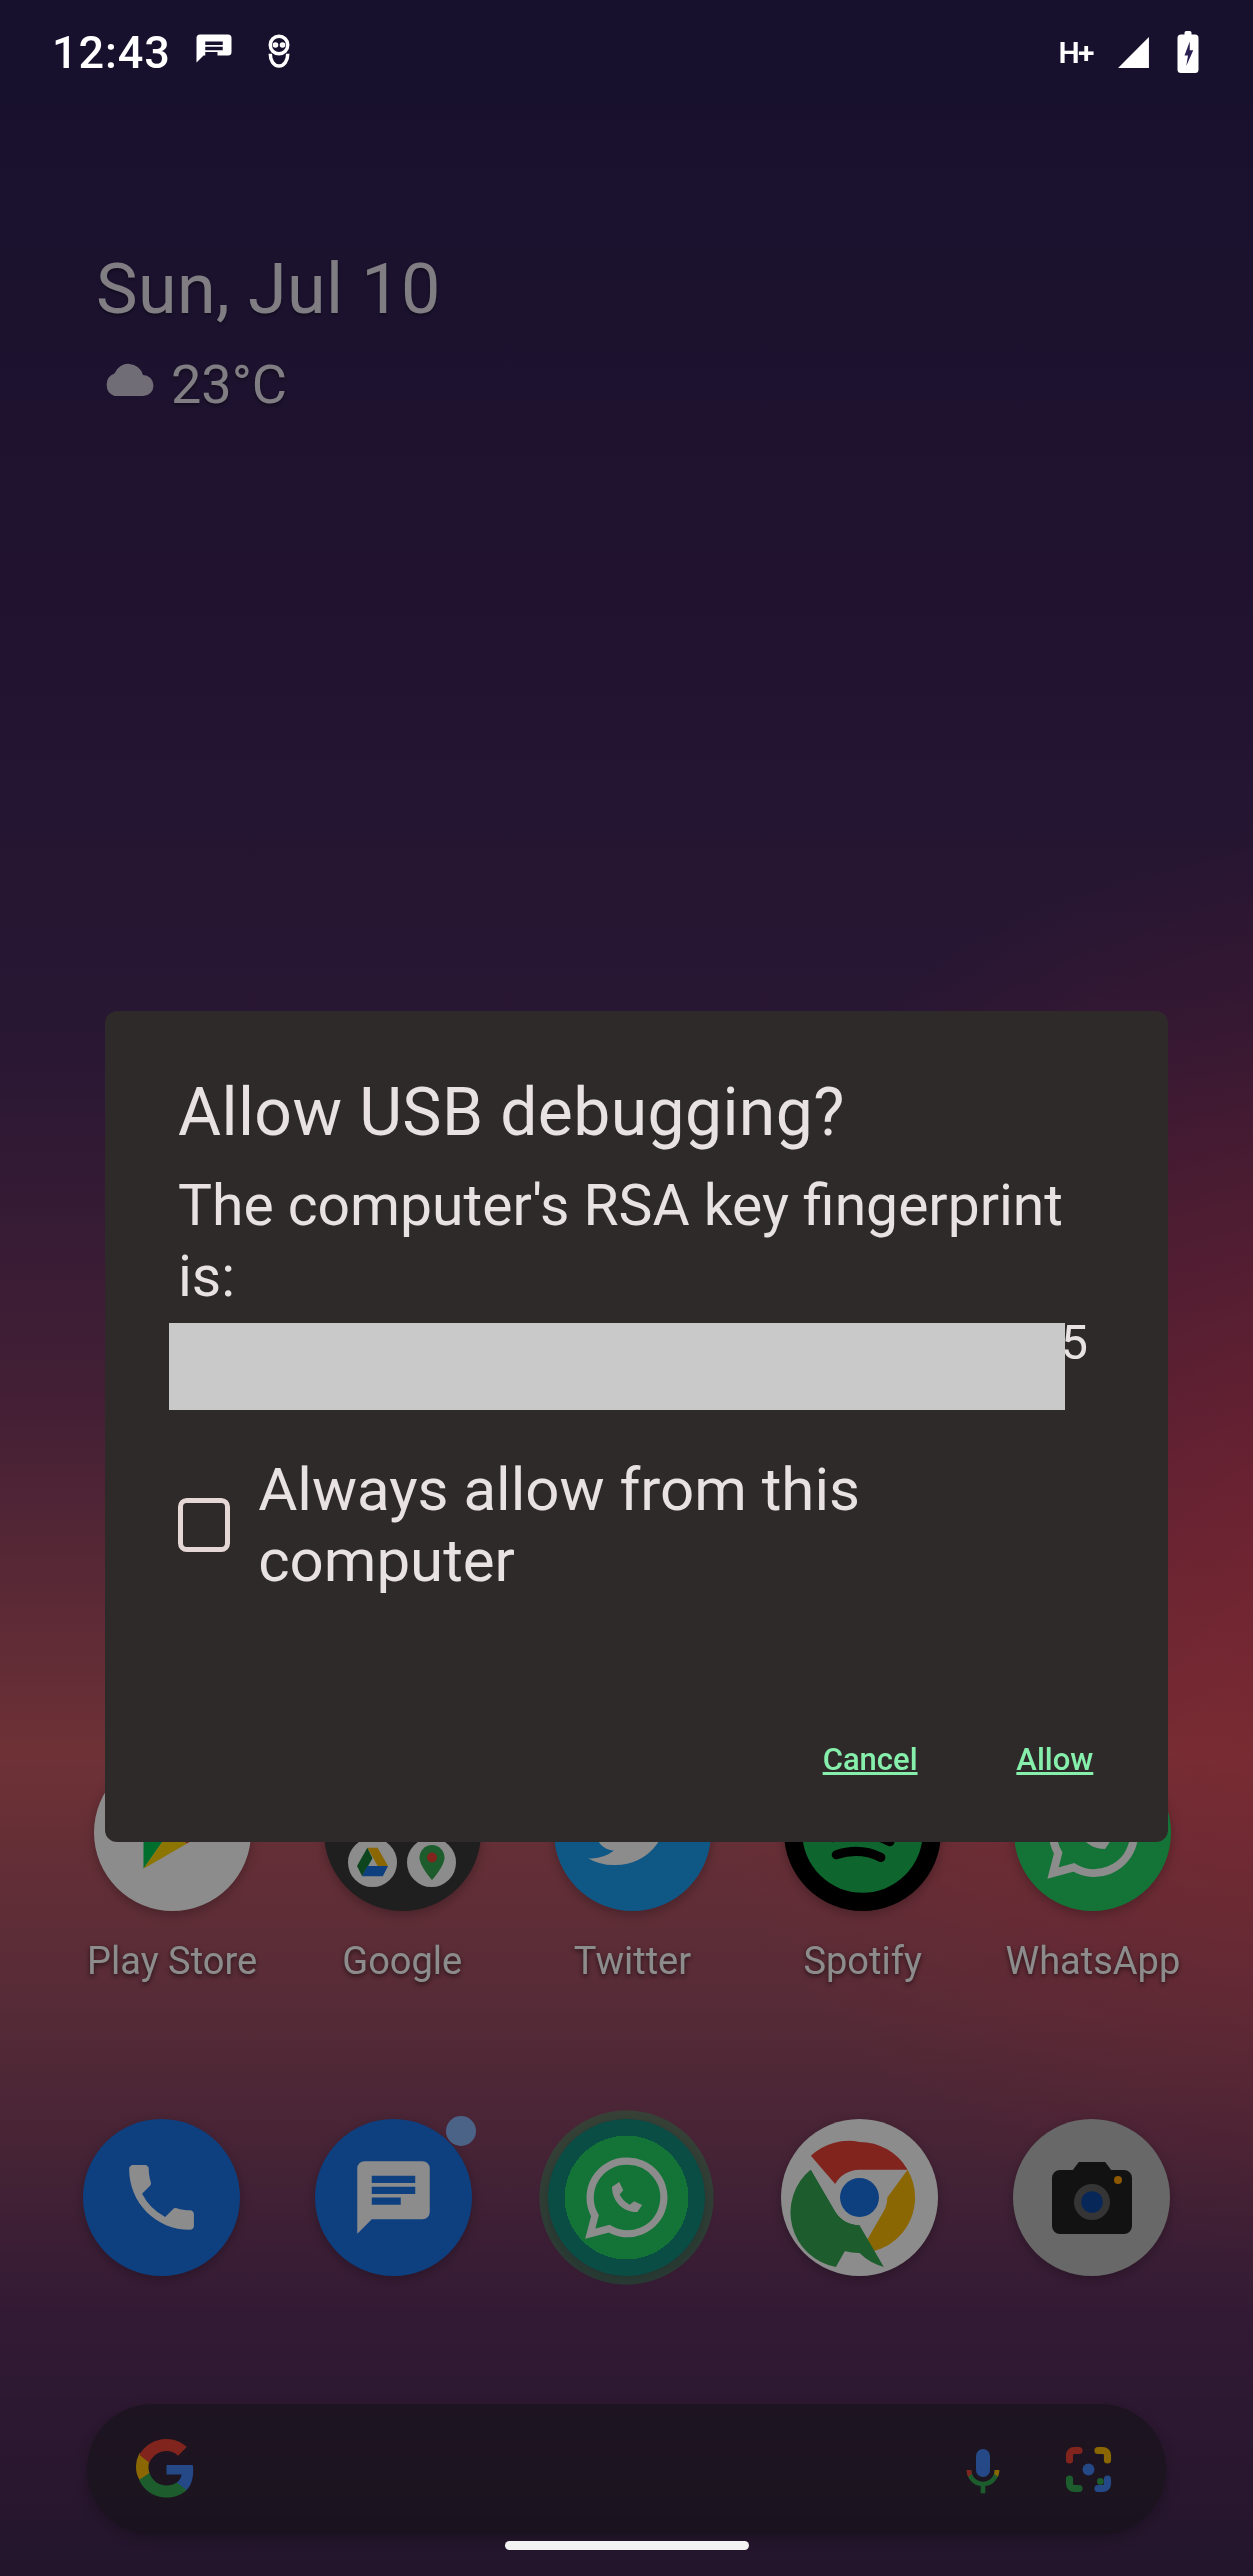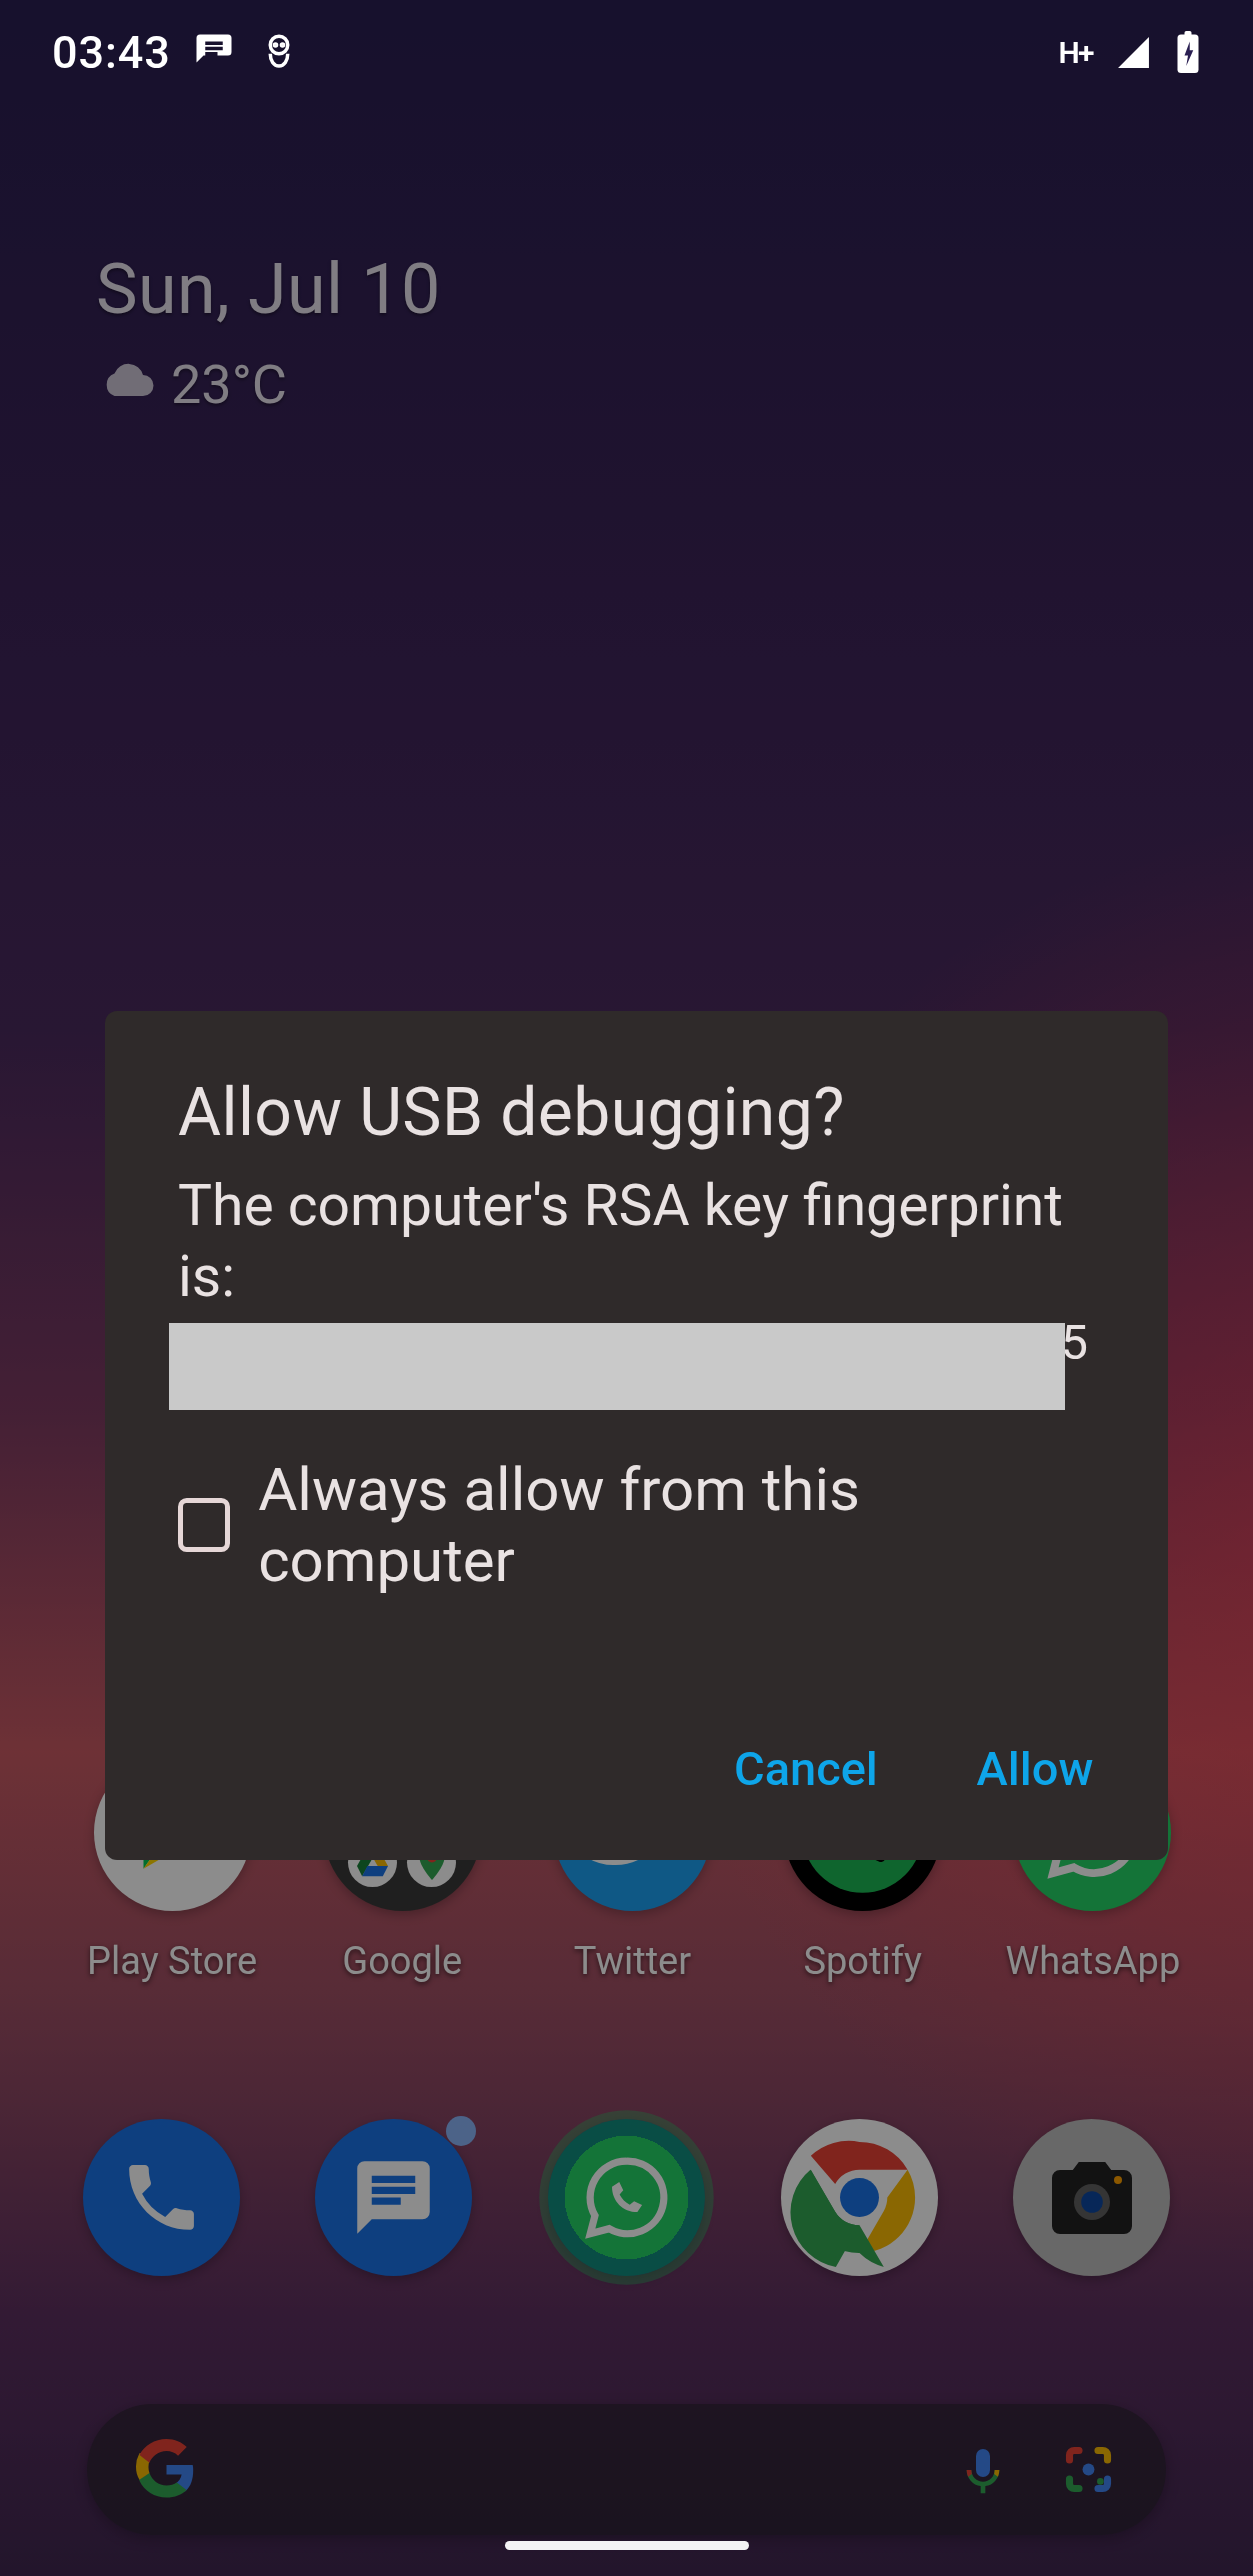--- a/index.html
+++ b/index.html
@@ -128,31 +128,31 @@
 .always-row { margin-top: 40px; display: flex; align-items: center; gap: 28px; }
 .checkbox {
   width: 54px; height: 54px; border: 5.2px solid #e6d7d7; border-radius: 8.7px;
 }
 .always-label { font-size: 60px; }
 .dialog-buttons {
   margin-top: 131px;
   margin-right: -8.7px;
   display: flex; justify-content: flex-end; gap: 78px;
 }
-.dlg-btn { font-size: 47px; color: #0ea5e9; font-weight: 500; padding: 14px 10.4px; cursor: pointer; }
+.dlg-btn { font-size: 31px; color: #86efac; font-weight: 500; padding: 14px 10.4px; cursor: pointer; text-decoration: underline; }
 
 </style>
 </head>
 <body>
 
 <div class="screen">
 
   <div class="status-bar">
     <div class="status-left">
-      <span class="status-time">03:43</span>
+      <span class="status-time">12:43</span>
       <span class="status-icon">
         <svg width="42" height="42" viewBox="0 0 24 24" fill="#fff">
             <path d="M20 2H4a2 2 0 0 0-2 2v14l4-4h14a2 2 0 0 0 2-2V4a2 2 0 0 0-2-2zM7 9h10v2H7V9zm0-3h10v2H7V6zm0 6h7v2H7v-2z"></path>
           </svg>
       </span>
       <span class="status-icon">
         <svg width="42" height="42" viewBox="0 0 24 24" fill="none" stroke="#fff" stroke-width="2">
             <circle cx="12" cy="8" r="5"></circle>
             <path d="M7 13c0 4 2 7 5 7s5-3 5-7"></path>
             <circle cx="10" cy="8" r="0.6" fill="#fff"></circle>

